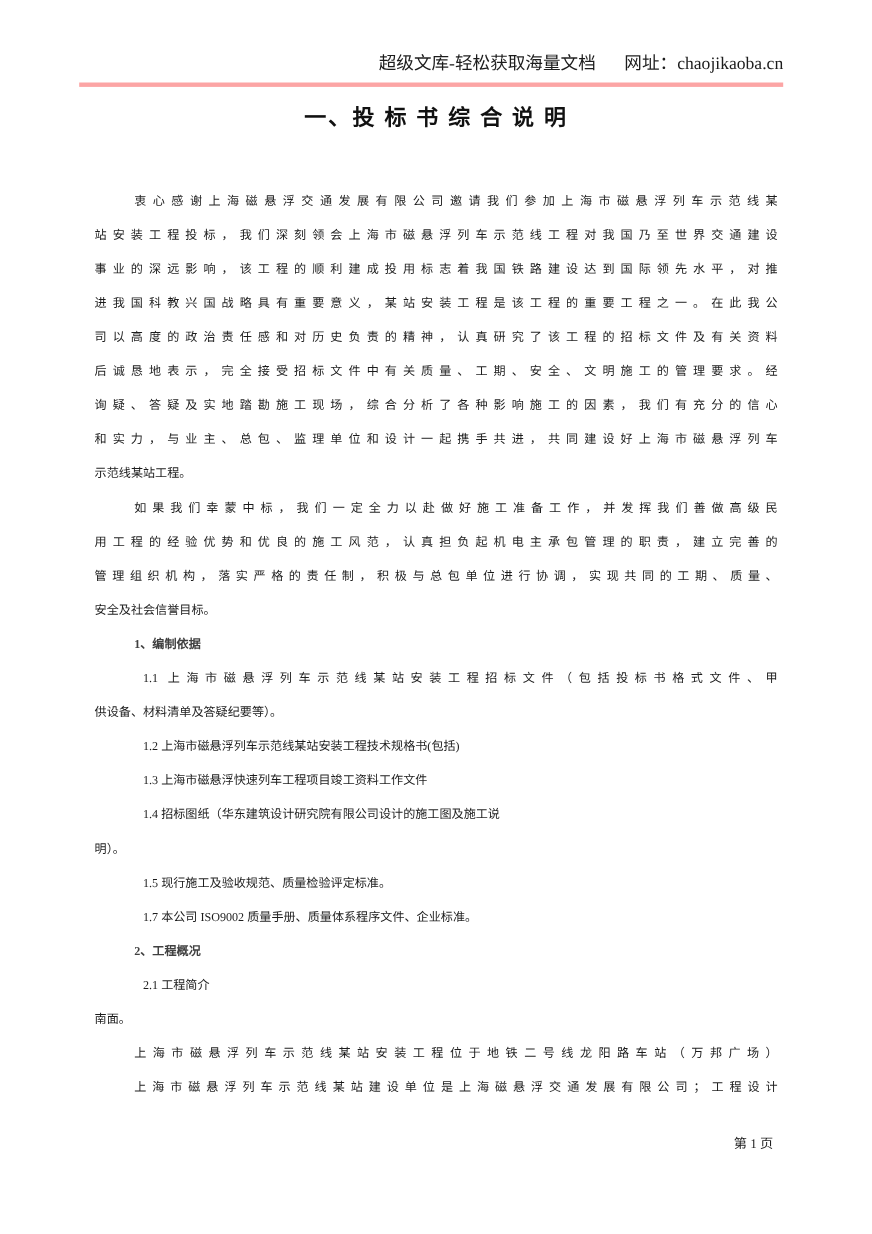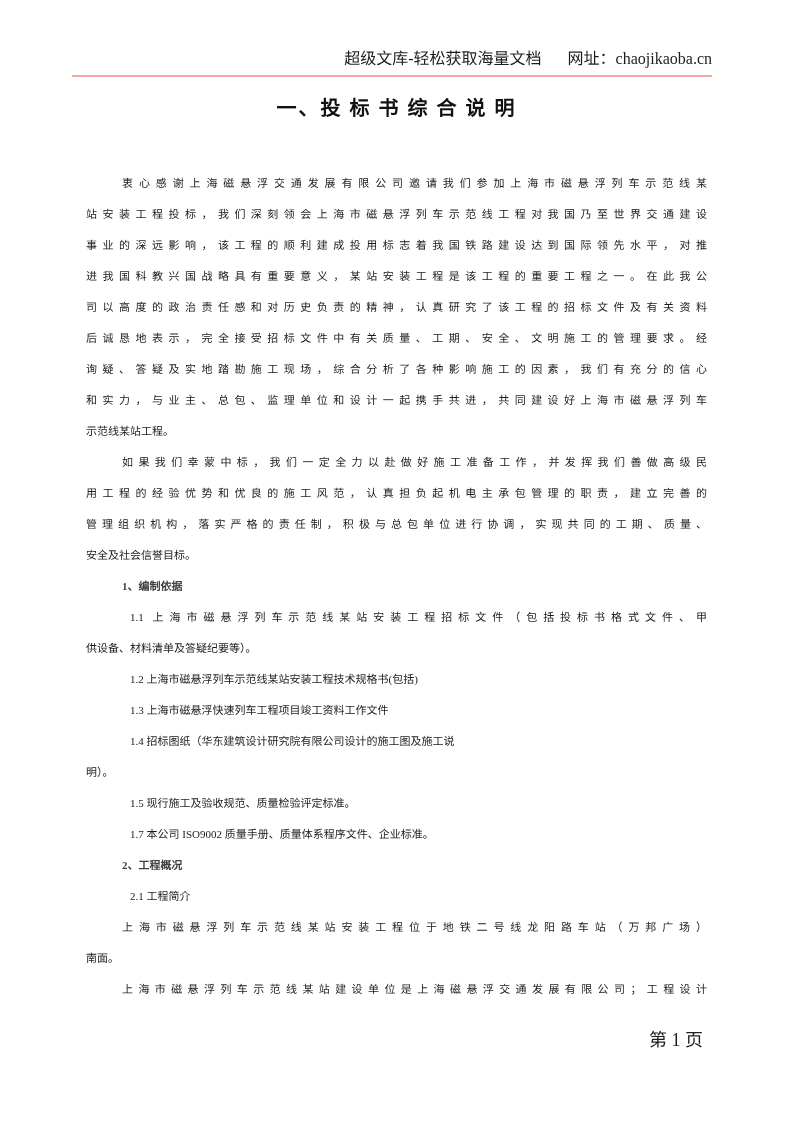--- a/index.html
+++ b/index.html
@@ -18,21 +18,21 @@
   
   .page-header {
     position: absolute;
     top: 48px;
     left: 72px;
     width: 640px;
     text-align: right;
     font-size: 16px;
     line-height: 22px;
     padding-bottom: 5px;
-    border-bottom: 2px solid #fca5a5;
+    border-bottom: 4px solid #fca5a5;
     white-space: nowrap;
   }
   .page-header .site { margin-right: 26px; }
   
   .content {
     position: absolute;
     top: 94px;
     left: 86px;
     width: 621px;
   }
@@ -60,21 +60,21 @@
   .ind3 { padding-left: 44px; }
   .sec-heading {
     font-weight: bold;
     color: #404040;
   }
   
   .page-footer {
     position: absolute;
     top: 1028px;
     right: 90px;
-    font-size: 18px;
+    font-size: 12px;
     line-height: 24px;
     color: #1c1c1c;
     white-space: nowrap;
   }
 </style>
 </head>
 <body>
 
 <div class="page">
 
@@ -105,20 +105,20 @@
     <div class="line">供设备、材料清单及答疑纪要等）。</div>
     <div class="line ind3">1.2 上海市磁悬浮列车示范线某站安装工程技术规格书(包括)</div>
     <div class="line ind3">1.3 上海市磁悬浮快速列车工程项目竣工资料工作文件</div>
     <div class="line ind3">1.4 招标图纸（华东建筑设计研究院有限公司设计的施工图及施工说</div>
     <div class="line">明）。</div>
     <div class="line ind3">1.5 现行施工及验收规范、质量检验评定标准。</div>
     <div class="line ind3">1.7 本公司 ISO9002 质量手册、质量体系程序文件、企业标准。</div>
 
     <div class="line ind2 sec-heading">2、工程概况</div>
     <div class="line ind3">2.1 工程简介</div>
+    <div class="line">南面。</div>
     <div class="line j ind2">上海市磁悬浮列车示范线某站安装工程位于地铁二号线龙阳路车站（万邦广场）</div>
-    <div class="line">南面。</div>
     <div class="line j ind2">上海市磁悬浮列车示范线某站建设单位是上海磁悬浮交通发展有限公司；工程设计</div>
   </div>
 
   <div class="page-footer">第 1 页</div>
 
 </div>
 
 </body></html>

